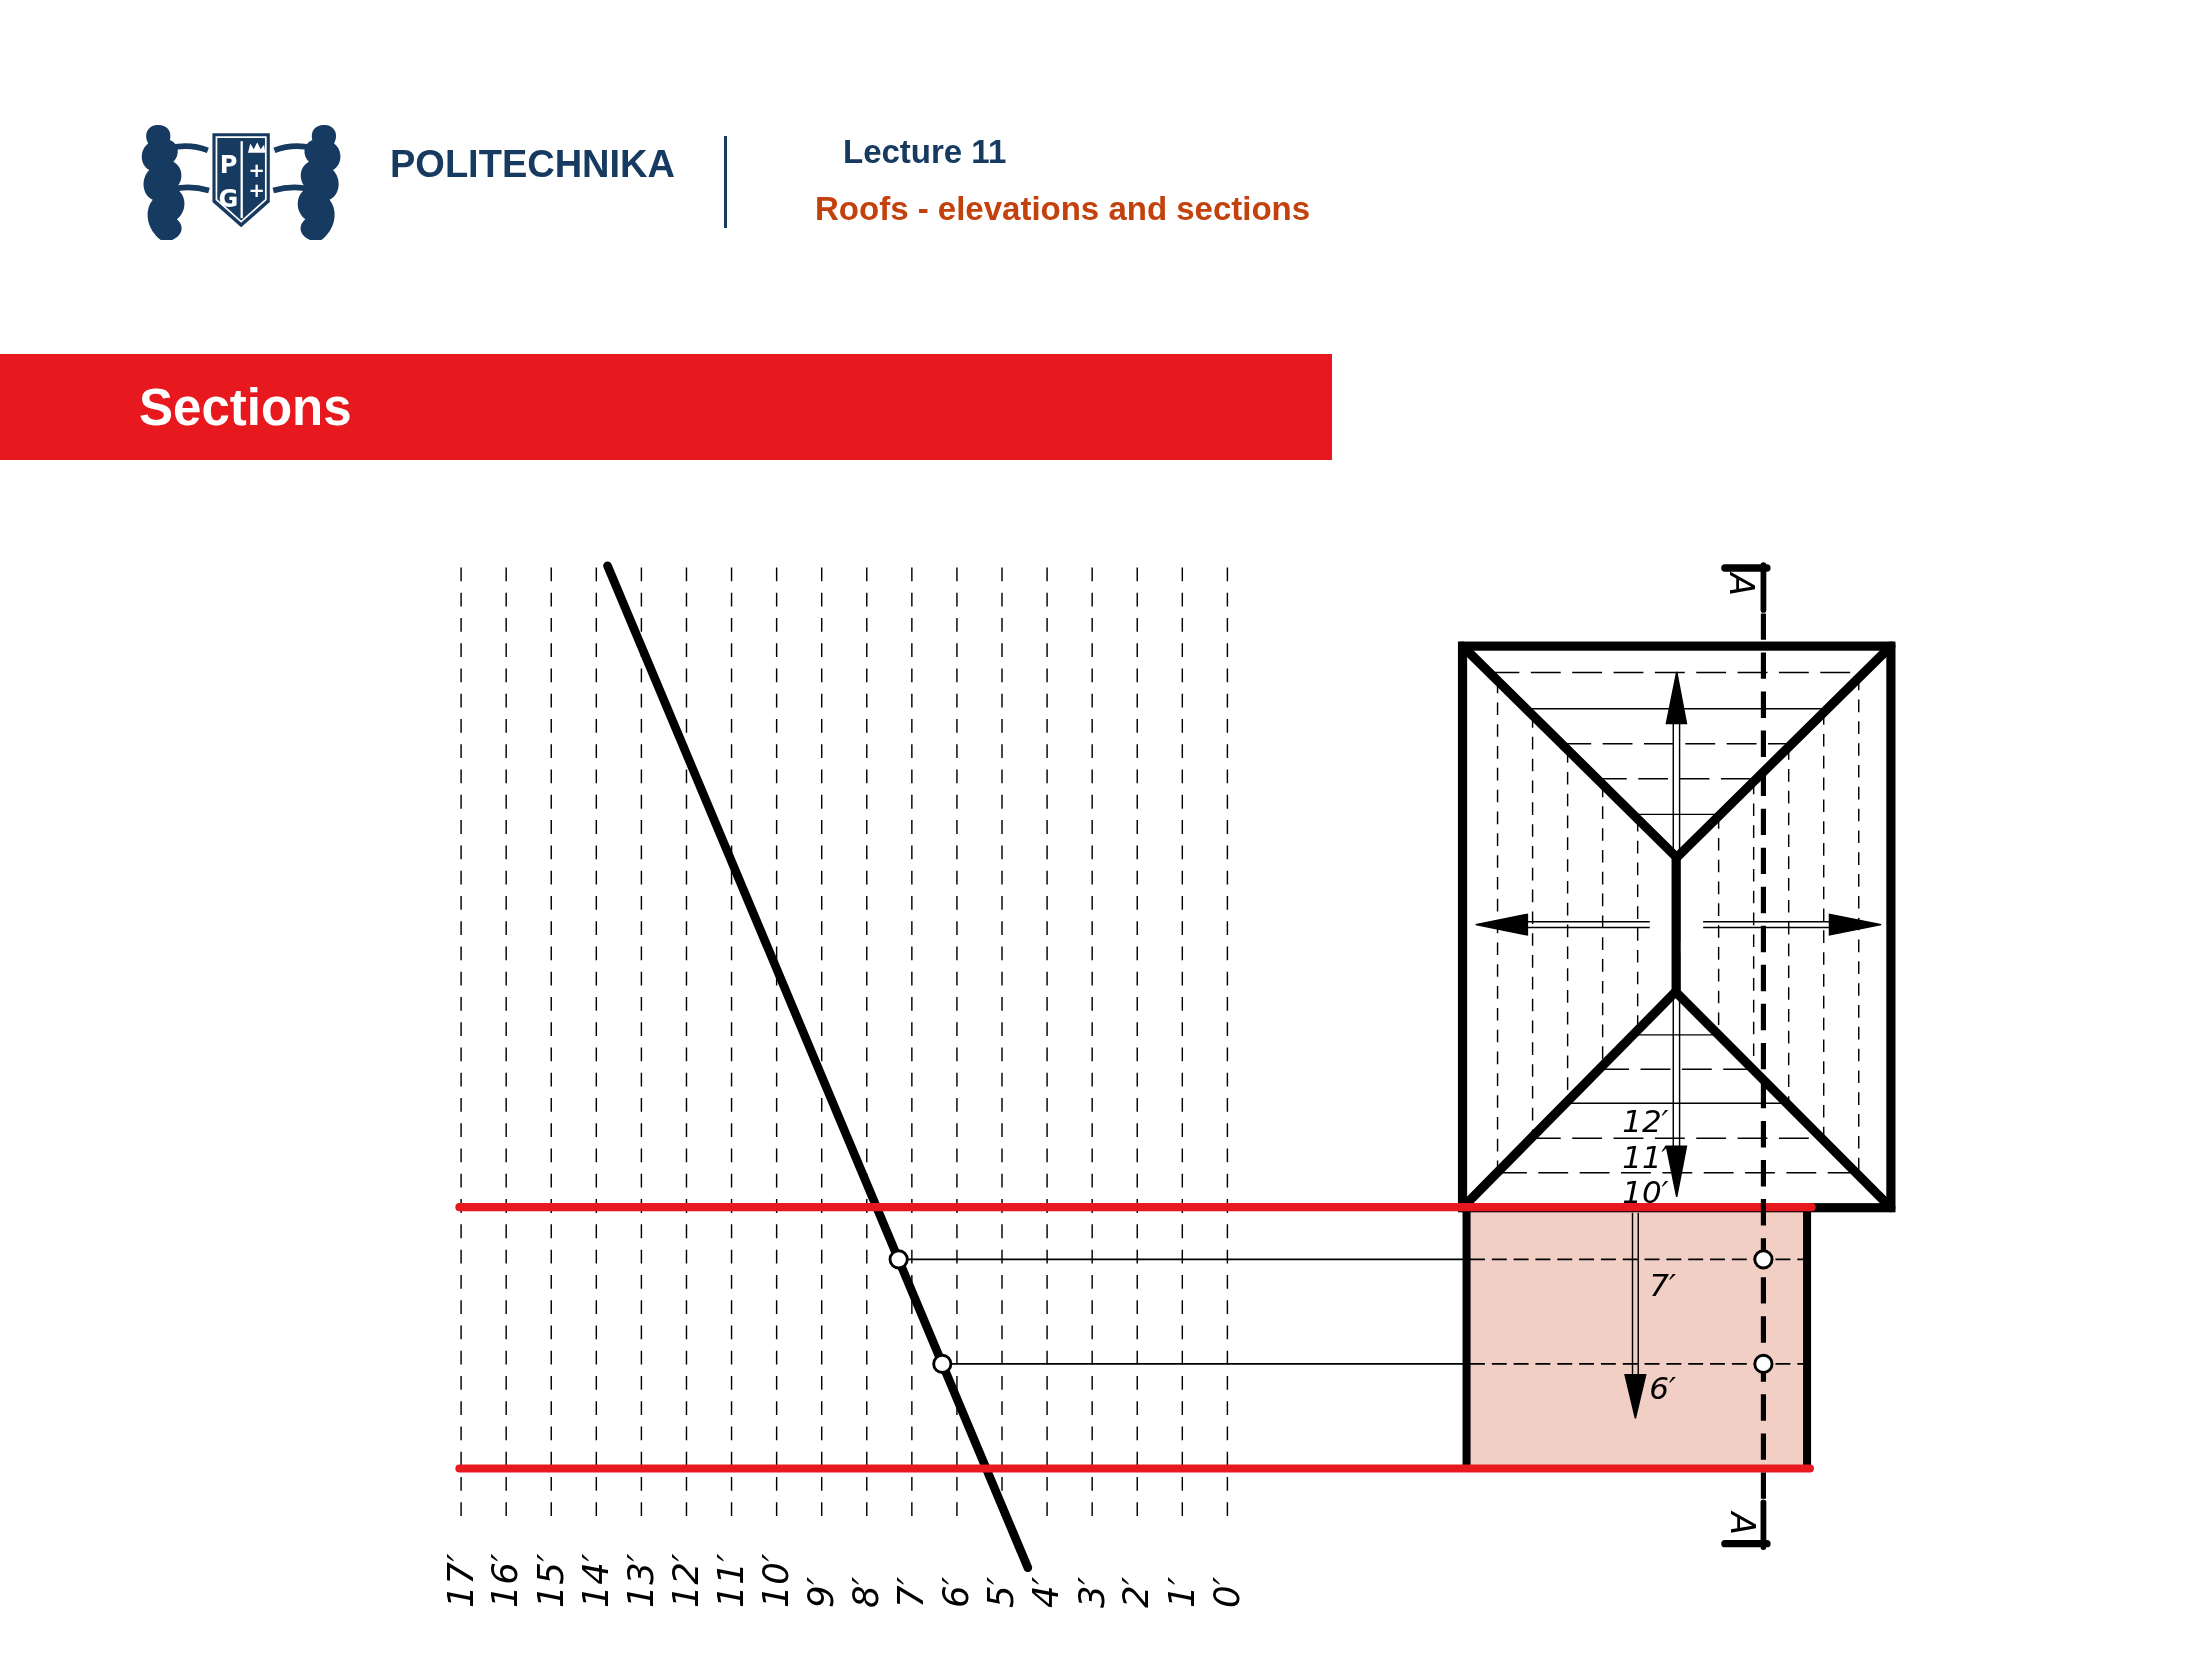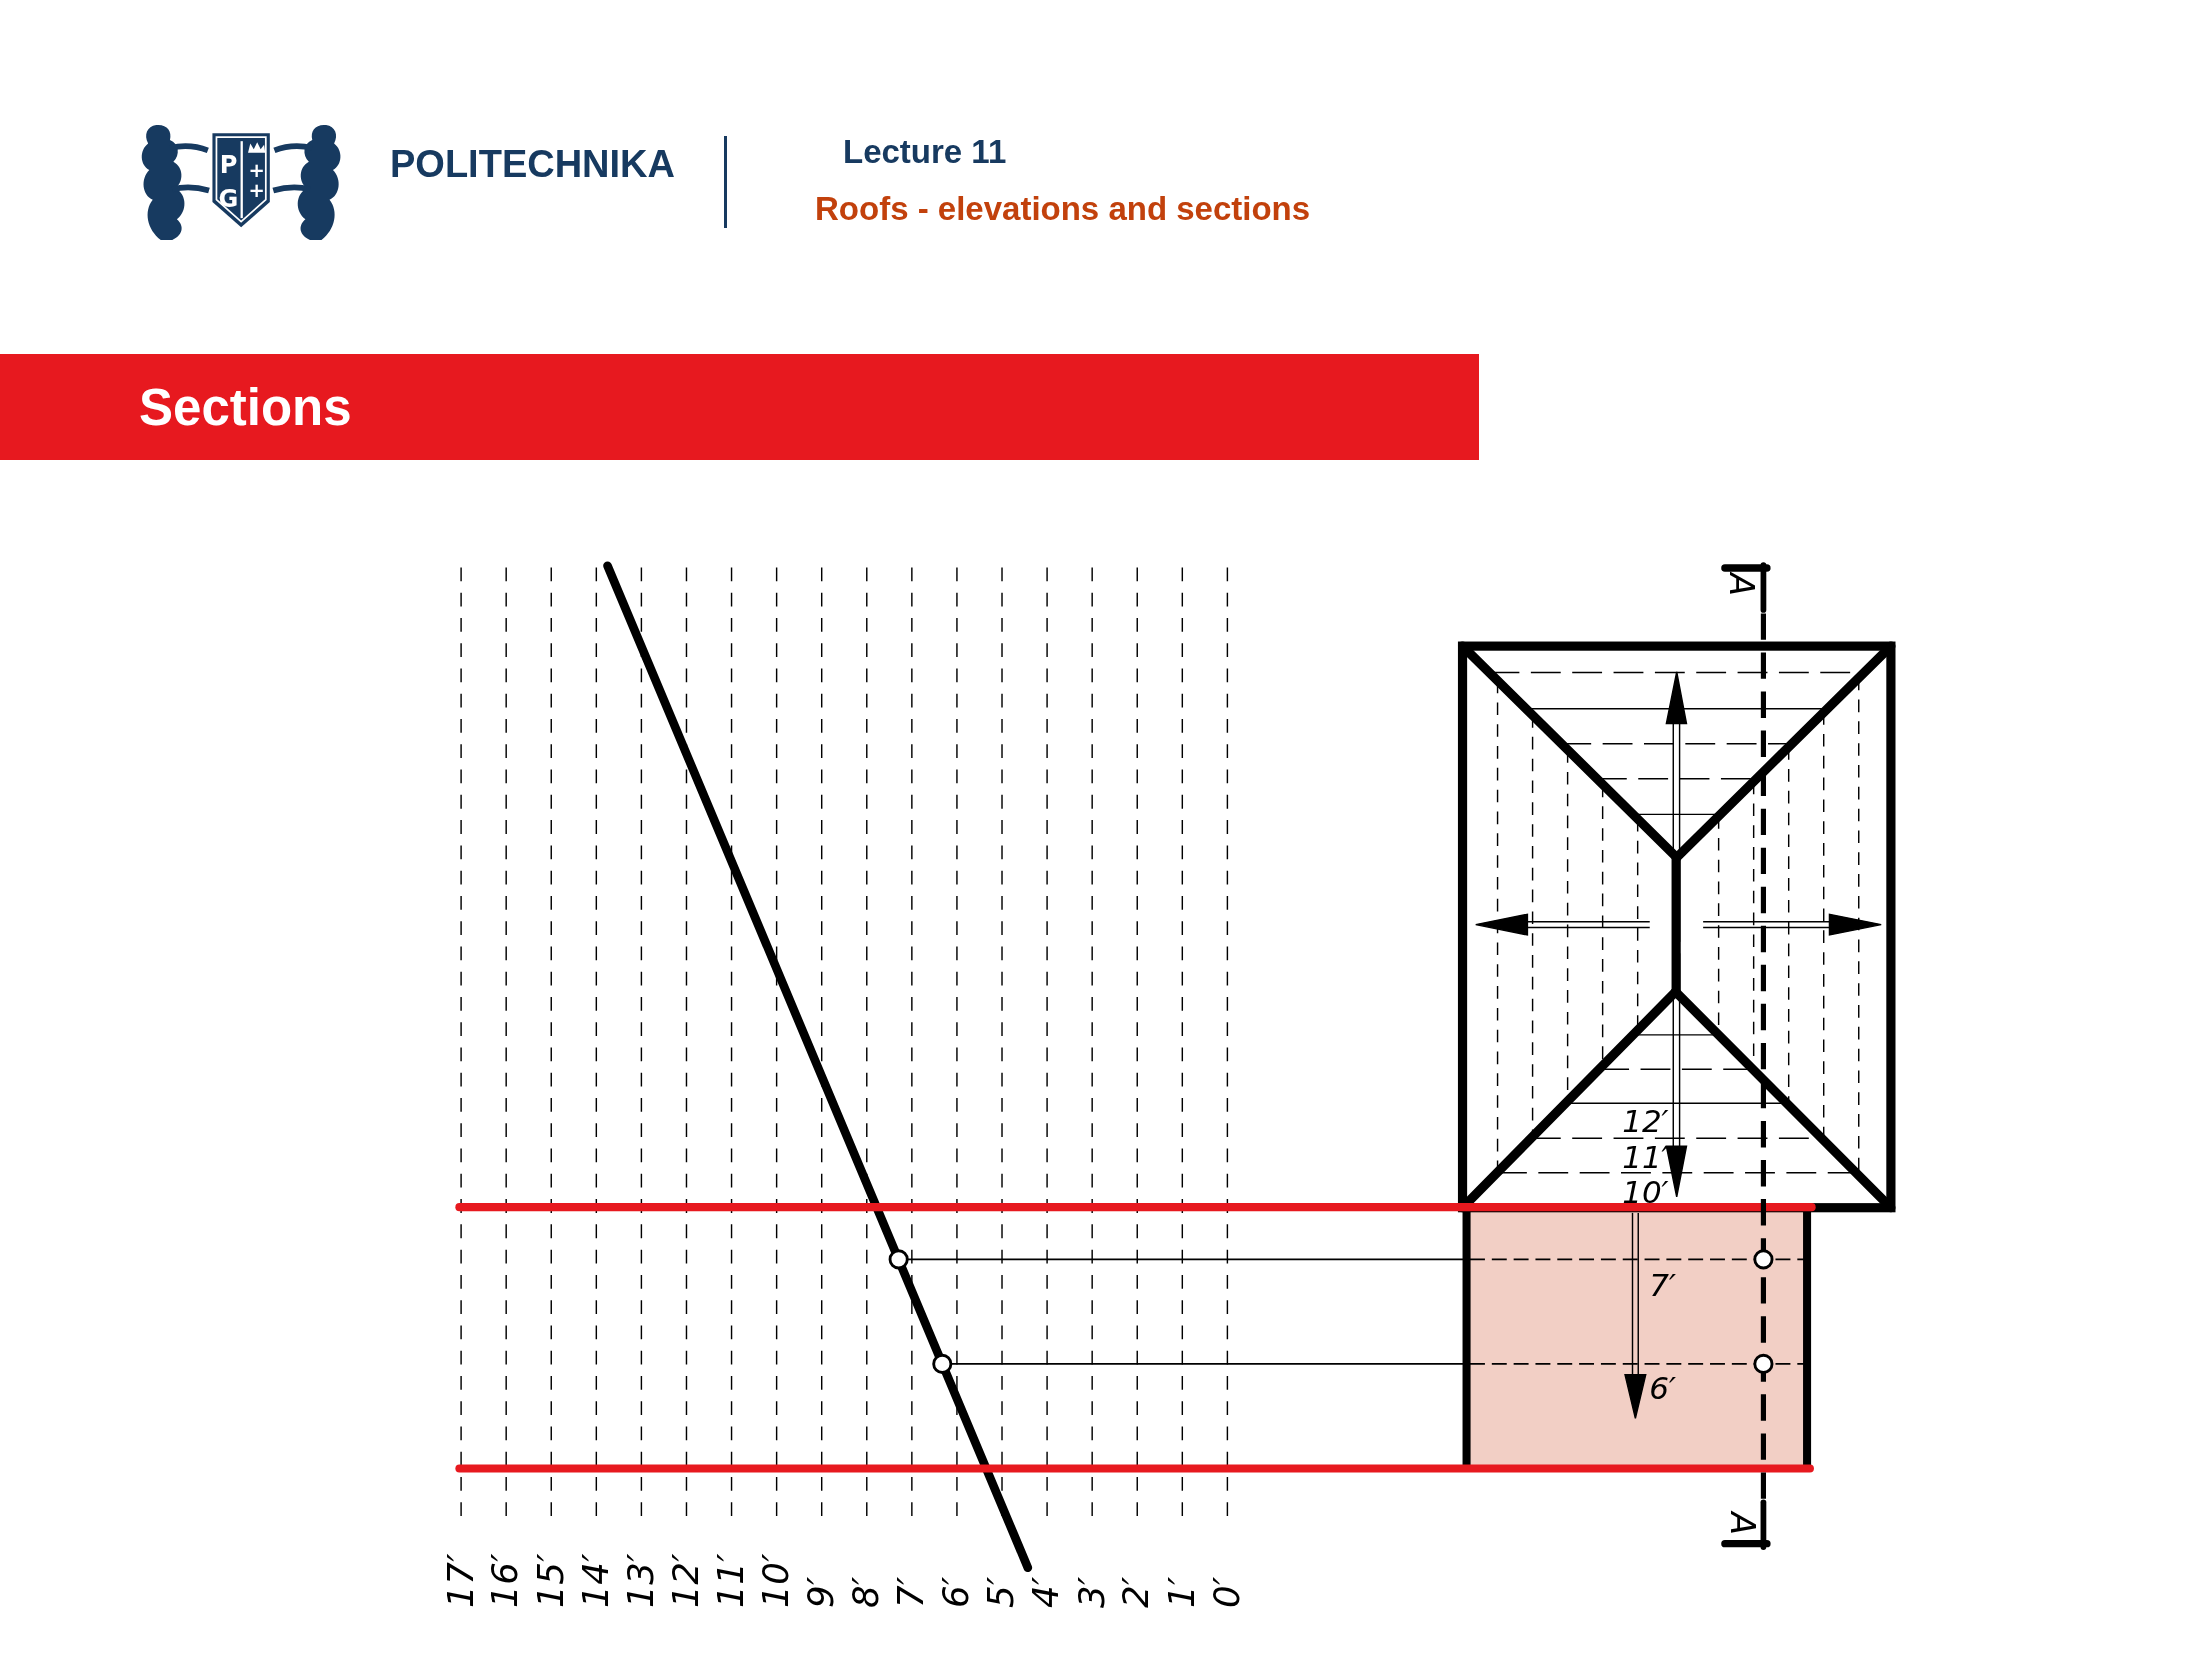--- a/index.html
+++ b/index.html
@@ -7,21 +7,21 @@
   .page{position:relative;width:2205px;height:1654px;background:#ffffff;}
 
   
   .uni-name{position:absolute;left:369px;top:133px;width:327px;text-align:center;
             color:#173a60;font-weight:bold;font-size:38px;line-height:46px;letter-spacing:0px;margin-top:8px;}
   .hdr-divider{position:absolute;left:724px;top:136px;width:2.9px;height:92px;background:#173a60;}
   .lecture-no{position:absolute;left:815px;top:133px;color:#173a60;font-weight:bold;font-size:33px;margin-left:28px;}
   .lecture-title{position:absolute;left:815px;top:190px;color:#c2410c;font-weight:bold;font-size:33px;}
 
   
-  .banner{position:absolute;left:0;top:354px;width:1479px;height:106px;background:#e7191f;
+  .banner{position:absolute;left:0;top:354px;width:1332px;height:106px;background:#e7191f;
           display:flex;align-items:center;}
   .banner-title{color:#ffffff;font-weight:bold;font-size:51px;padding-left:139px;}
 
   
   .drawing{position:absolute;left:0;top:0;width:2205px;height:1654px;}
   svg text{font-family:"DejaVu Sans",sans-serif;}
   .techlabel{font-style:italic;fill:#000000;}
 </style>
 </head>
 <body>

